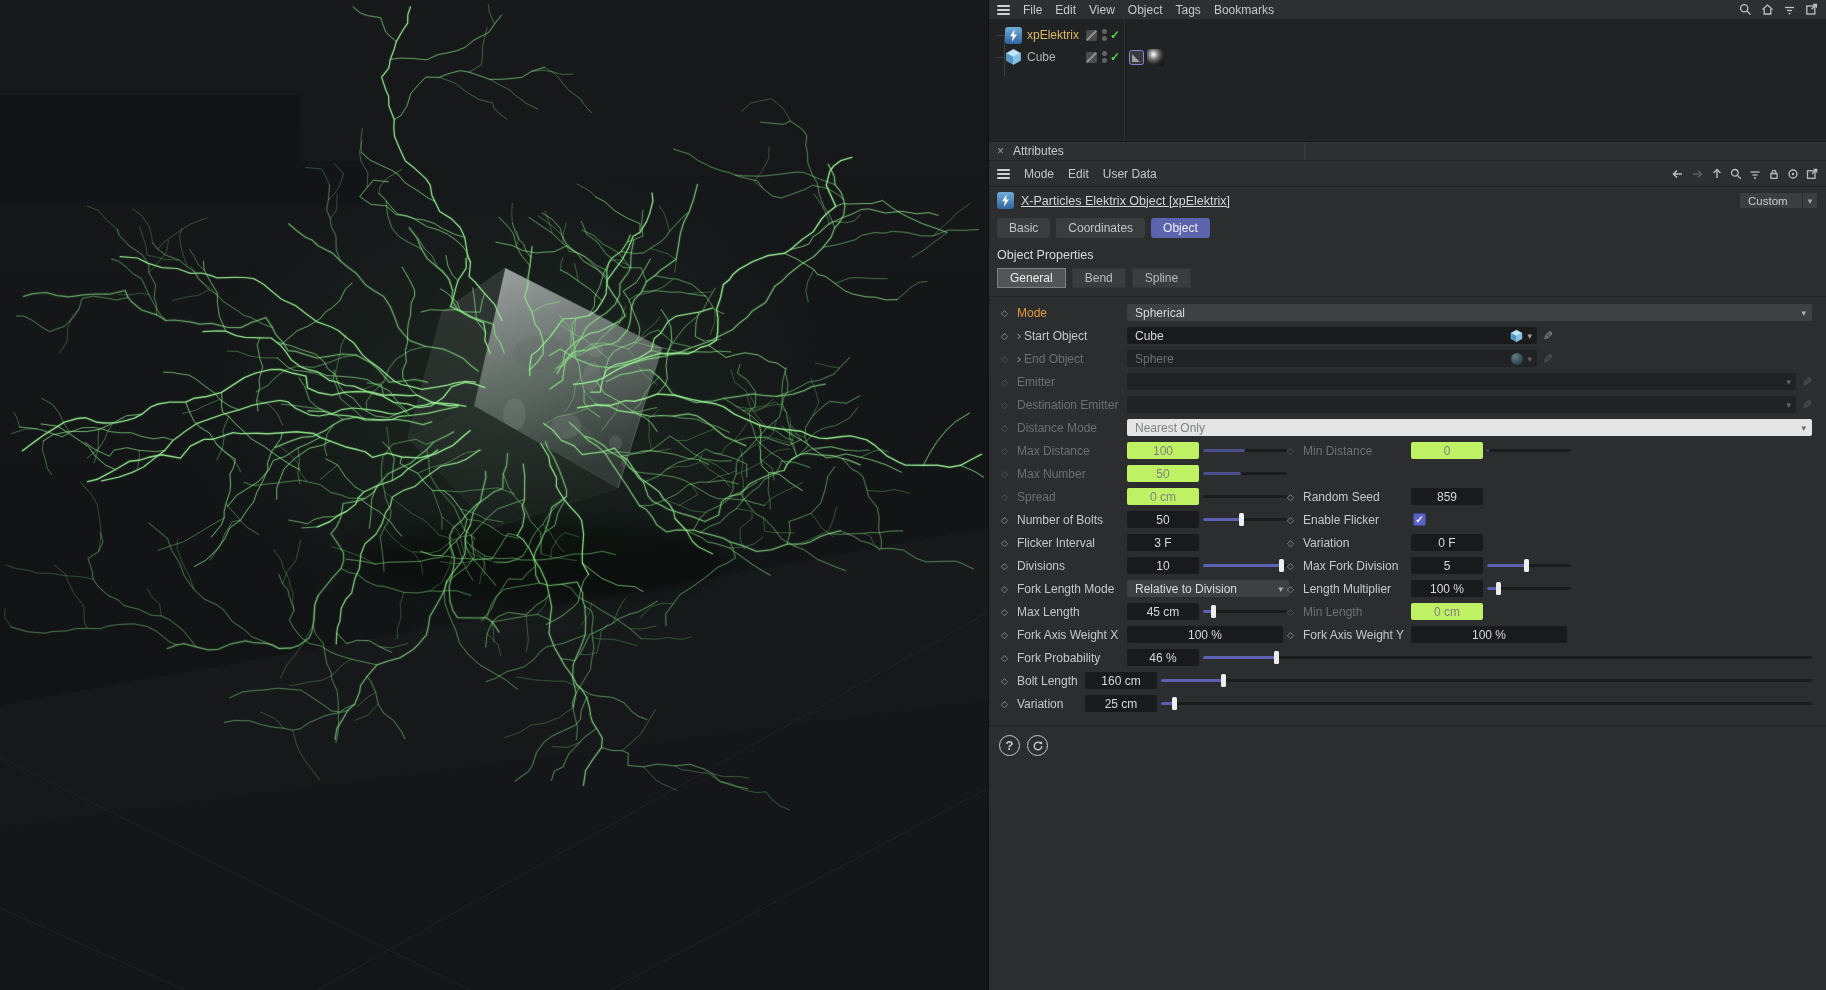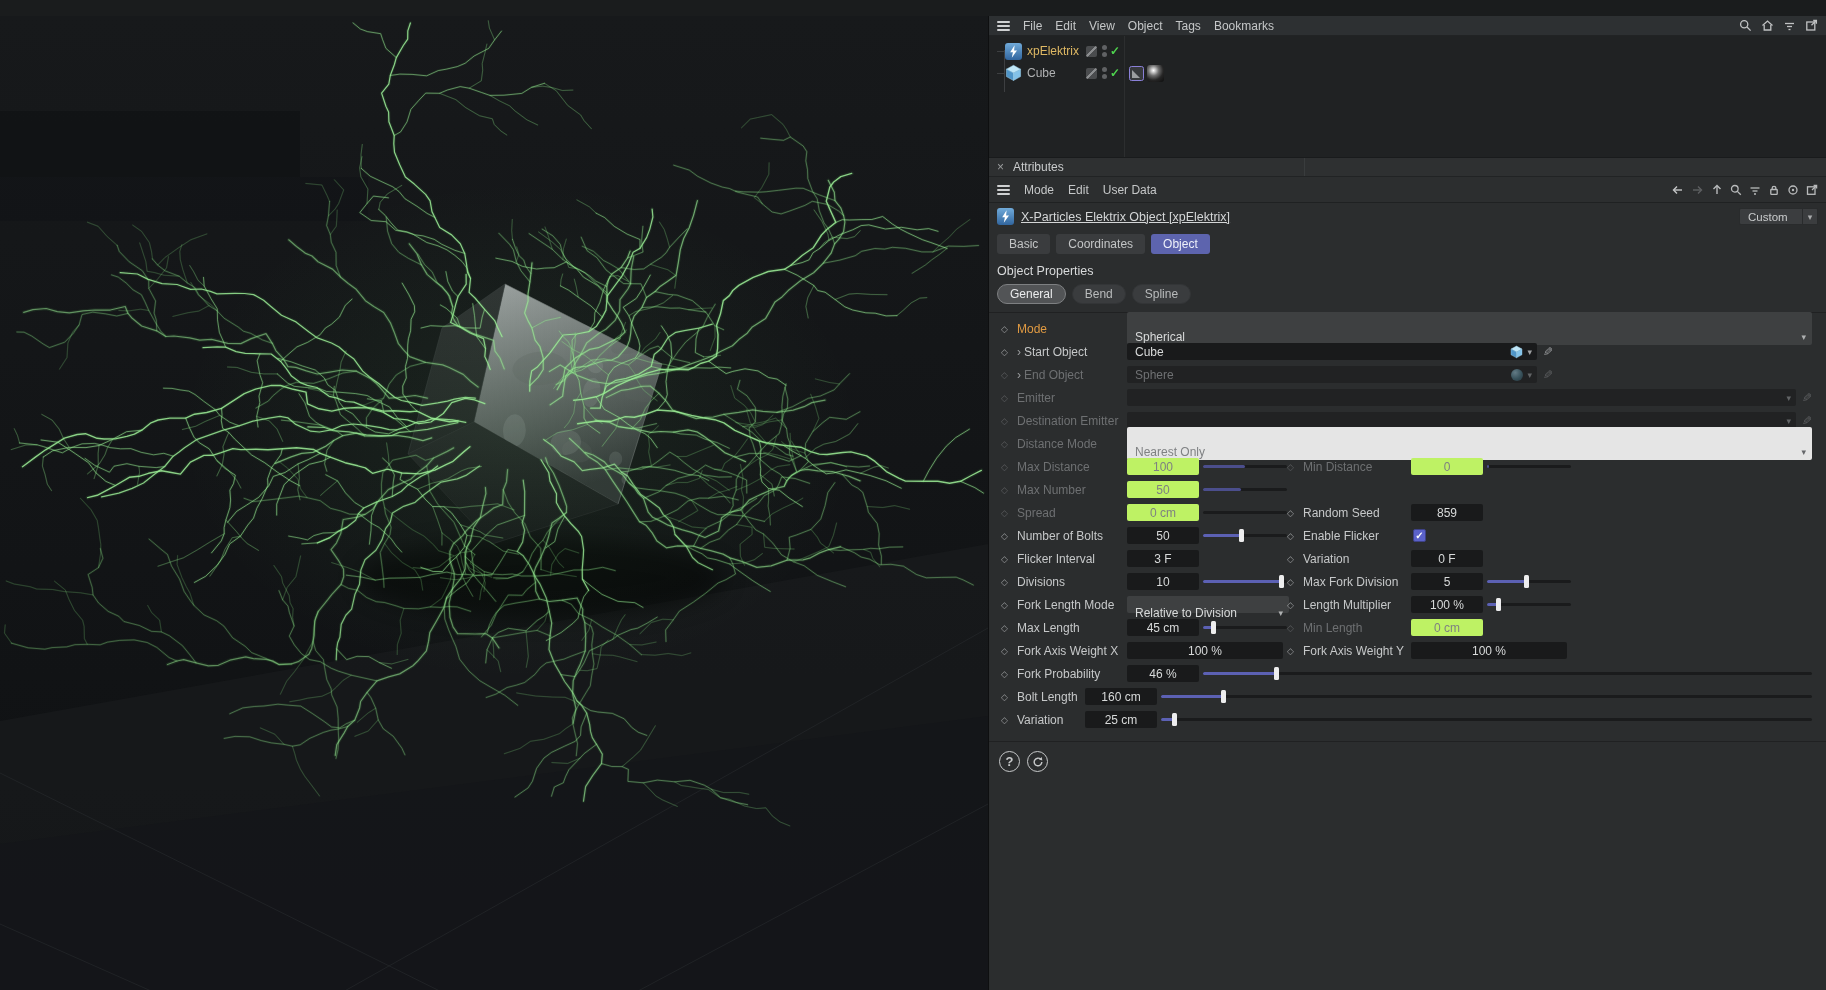--- a/index.html
+++ b/index.html
@@ -1,18 +1,18 @@
 <!DOCTYPE html>
 <html><head>
 <meta charset="utf-8">
 <style>
   html,body{margin:0;padding:0;}
   body{width:1826px;height:990px;overflow:hidden;background:#1a1c1d;
        font-family:"Liberation Sans",sans-serif;font-size:12px;color:#c6c8c9;}
-  #root{display:flex;width:1826px;height:776px;margin-top:16px;}
+  #root{display:flex;width:1826px;height:776px;}
   
   #viewport{width:988px;height:990px;position:relative;background:#131517;flex:none;}
   #vp-svg{display:block;}
   
   #right{width:838px;height:990px;display:flex;flex-direction:column;background:#2b2d2e;
          border-left:1px solid #0e0f10;box-sizing:border-box;}
   
   #menubar{height:19px;flex:none;background:#2d3032;display:flex;align-items:center;
            gap:13px;padding:0 8px;color:#c5c7c8;border-bottom:1px solid #212324;}
   .burger{width:13px;display:flex;flex-direction:column;gap:2px;cursor:default;}
@@ -54,41 +54,41 @@
   .preset-btn{height:17px;width:64px;box-sizing:border-box;background:#3b3d3f;border:1px solid #292b2c;
               border-radius:2px 0 0 2px;color:#c9cbcc;font-size:11.5px;display:flex;align-items:center;padding:0 8px;}
   .preset-arrow{height:17px;width:15px;box-sizing:border-box;background:#3b3d3f;border:1px solid #292b2c;
                 border-left:none;border-radius:0 2px 2px 0;color:#a8aaab;font-size:9px;
                 display:flex;align-items:center;justify-content:center;}
   .attr-tabs{display:flex;gap:6px;padding:4px 8px 5px;flex:none;}
   .tab{height:20px;border-radius:3px;background:#3a3c3e;color:#c3c5c6;display:flex;align-items:center;padding:0 12px;}
   .tab.active{background:#5d64ae;color:#eef0fa;}
   .section-title{font-size:12.5px;color:#d8dadb;padding:5px 8px 5px;flex:none;}
   .subtabs{display:flex;gap:6px;padding:1px 8px 8px;flex:none;}
-  .stab{height:20px;border-radius:10px;background:#3a3c3e;border:1px solid #333537;color:#b9bbbc;
+  .stab{height:20px;border-radius:0;background:#3a3c3e;border:1px solid #333537;color:#b9bbbc;
         display:flex;align-items:center;padding:0 12px;box-sizing:border-box;}
   .stab.active{background:#525456;border-color:#7e8082;color:#ebeced;}
   .hr{height:1px;background:#202122;flex:none;}
   
   #params{flex:none;padding-top:4px;}
   .prow{height:23px;display:flex;align-items:center;padding:0 14px 0 12px;}
   .cell{display:flex;align-items:center;min-width:0;}
   .cell-left-half{width:286px;flex:none;}
   .cell-full{flex:1;}
   .cell-right{flex:1;}
   .diamond{width:16px;flex:none;font-size:9px;color:#96989a;}
   .dim .diamond{color:#5b5d5f;}
   .plabelwrap{width:110px;flex:none;display:flex;align-items:center;white-space:nowrap;overflow:hidden;color:#c6c8c9;}
   .cell-right .plabelwrap{width:108px;}
   .prow.shift .plabelwrap{width:68px;}
   .dim .plabelwrap{color:#6e7072;}
   .plabel.orange{color:#e09a42;}
   .exp{color:#9a9c9e;margin-right:3px;}
   .ctl-dd{flex:1;height:17px;background:#3e4041;border-radius:2px;display:flex;align-items:center;
-          padding:16px 6px 0 8px;color:#d8dada;min-width:0;}
+          padding:0 6px 0 8px;color:#d8dada;min-width:0;}
   .ctl-dd .dda{margin-left:auto;color:#aeb0b1;font-size:9px;}
   .dim .ctl-dd{background:#e5e5e5;color:#7f8183;}
   .dim .ctl-dd .dda{color:#65676a;}
   .ctl-dd.small{flex:none;width:162px;box-sizing:border-box;}
   .ctl-link{height:17px;background:#191a1b;border-radius:2px;display:flex;align-items:center;
             padding:0 5px 0 8px;color:#d8dada;box-sizing:border-box;min-width:0;}
   .ctl-link.short{width:410px;flex:none;}
   .ctl-link.long{flex:1;}
   .dim .ctl-link{background:#212223;color:#6f7173;}
   .flexsp{flex:1;}

